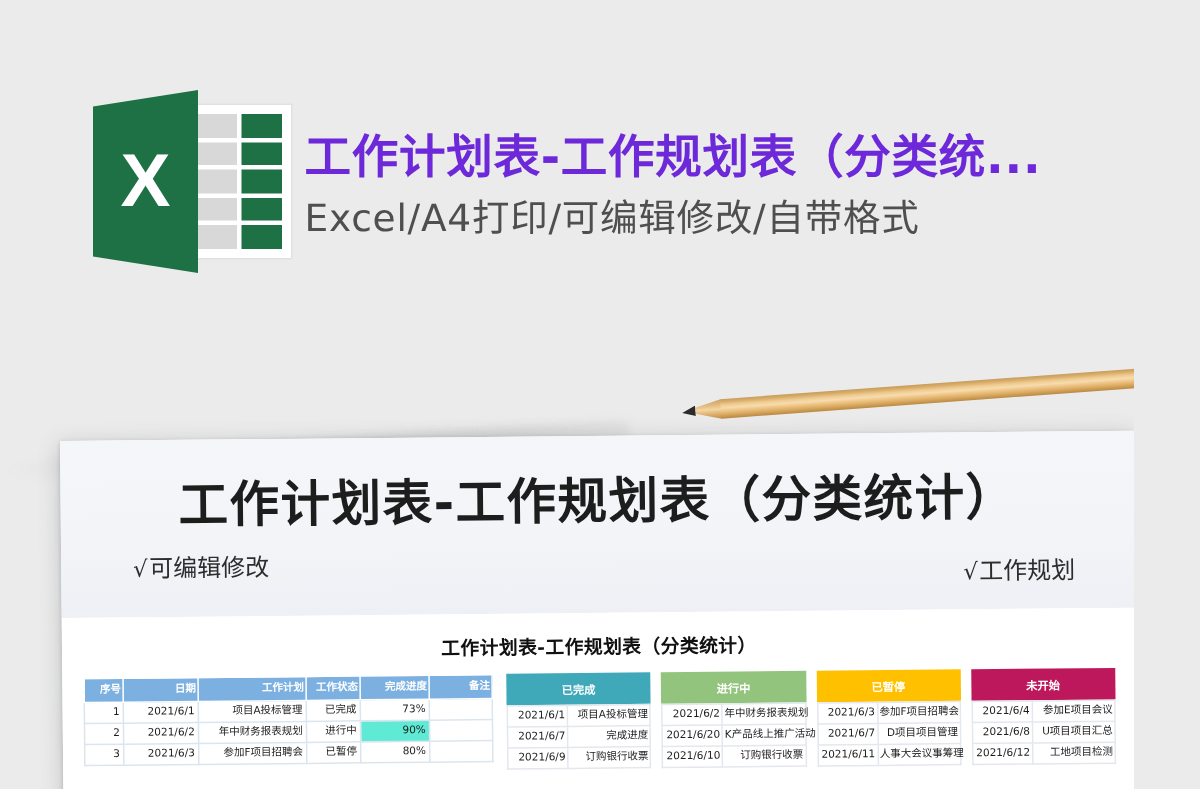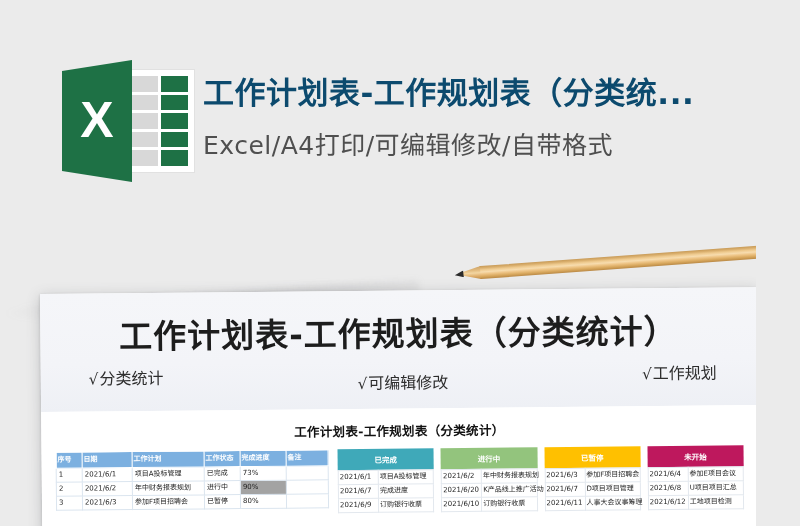--- a/index.html
+++ b/index.html
@@ -44,22 +44,22 @@
     gap:3px;
   }
   .xl-cell{background:#1e7145;}
   .xl-cell.pale{background:#d8d8d8;}
   .xl-spine{
     position:absolute;left:63px;top:10px;width:9px;height:102px;
     background:#d4d4d4;
   }
 
   .banner-title{
-    position:absolute;left:203px;top:76px;
-    color:#0c4a6e;
+    position:absolute;left:203px;top:88px;
+    color:#6d28d9;
     font-size:31px;font-weight:bold;letter-spacing:.5px;
     white-space:nowrap;line-height:1.1;
     font-family:"DejaVu Sans","Liberation Sans",sans-serif;
   }
   .banner-sub{
     position:absolute;left:203px;top:132px;
     color:#4f4f4f;
     font-size:25px;letter-spacing:.5px;white-space:nowrap;line-height:1.1;
     font-family:"DejaVu Sans","Liberation Sans",sans-serif;
   }
@@ -134,32 +134,32 @@
     font-size:12.5px;font-weight:bold;letter-spacing:.3px;
     margin:4px 0 9px 0;white-space:nowrap;
     font-family:"DejaVu Sans","Liberation Sans",sans-serif;
   }
   .sheet-body{display:flex;align-items:flex-start;gap:9px;}
 
   table{border-collapse:collapse;font-size:7px;line-height:1;
         font-family:"DejaVu Sans","Liberation Sans",sans-serif;}
   table td,table th{
     border:1px solid #ffffff;
-    padding:3px 2px;text-align:left;white-space:nowrap;
+    padding:3px 2px;text-align:right;white-space:nowrap;
     color:#1d1d1d;font-weight:normal;
   }
 
   
   .plan{width:272px;table-layout:fixed;}
   .plan th{
     background:#7cb0e0;color:#ffffff;font-weight:bold;font-size:7px;
     border:1px solid #ffffff;padding:4px 1px;
   }
   .plan td{background:#ffffff;border:1px solid #dbe5ef;}
-  .plan td.prog{background:#a3a3a3;}
+  .plan td.prog{background:#5eead4;}
   .plan tr:nth-child(odd) td{background:#ffffff;}
   .plan col.c1{width:26px;}
   .plan col.c2{width:50px;}
   .plan col.c3{width:72px;}
   .plan col.c4{width:36px;}
   .plan col.c5{width:46px;}
   .plan col.c6{width:42px;}
 
   
   .status{flex:1;display:flex;gap:7px;}
@@ -216,21 +216,20 @@
     <div class="pencil-cone"></div>
     <div class="pencil-tip"></div>
   </div>
   <div class="pencil-shadow"></div>
 
   <div class="card">
 
     <div class="card-top">
       <div class="doc-title">工作计划表-工作规划表（分类统计）</div>
       <div class="doc-features" id="feature-list">
-          <span class="feat"><span class="tick">√</span><span>分类统计</span></span>
           <span class="feat"><span class="tick">√</span><span>可编辑修改</span></span>
           <span class="feat"><span class="tick">√</span><span>工作规划</span></span>
         </div>
     </div>
 
     <div class="sheet">
       <div class="sheet-title">工作计划表-工作规划表（分类统计）</div>
 
       <div class="sheet-body">
 

